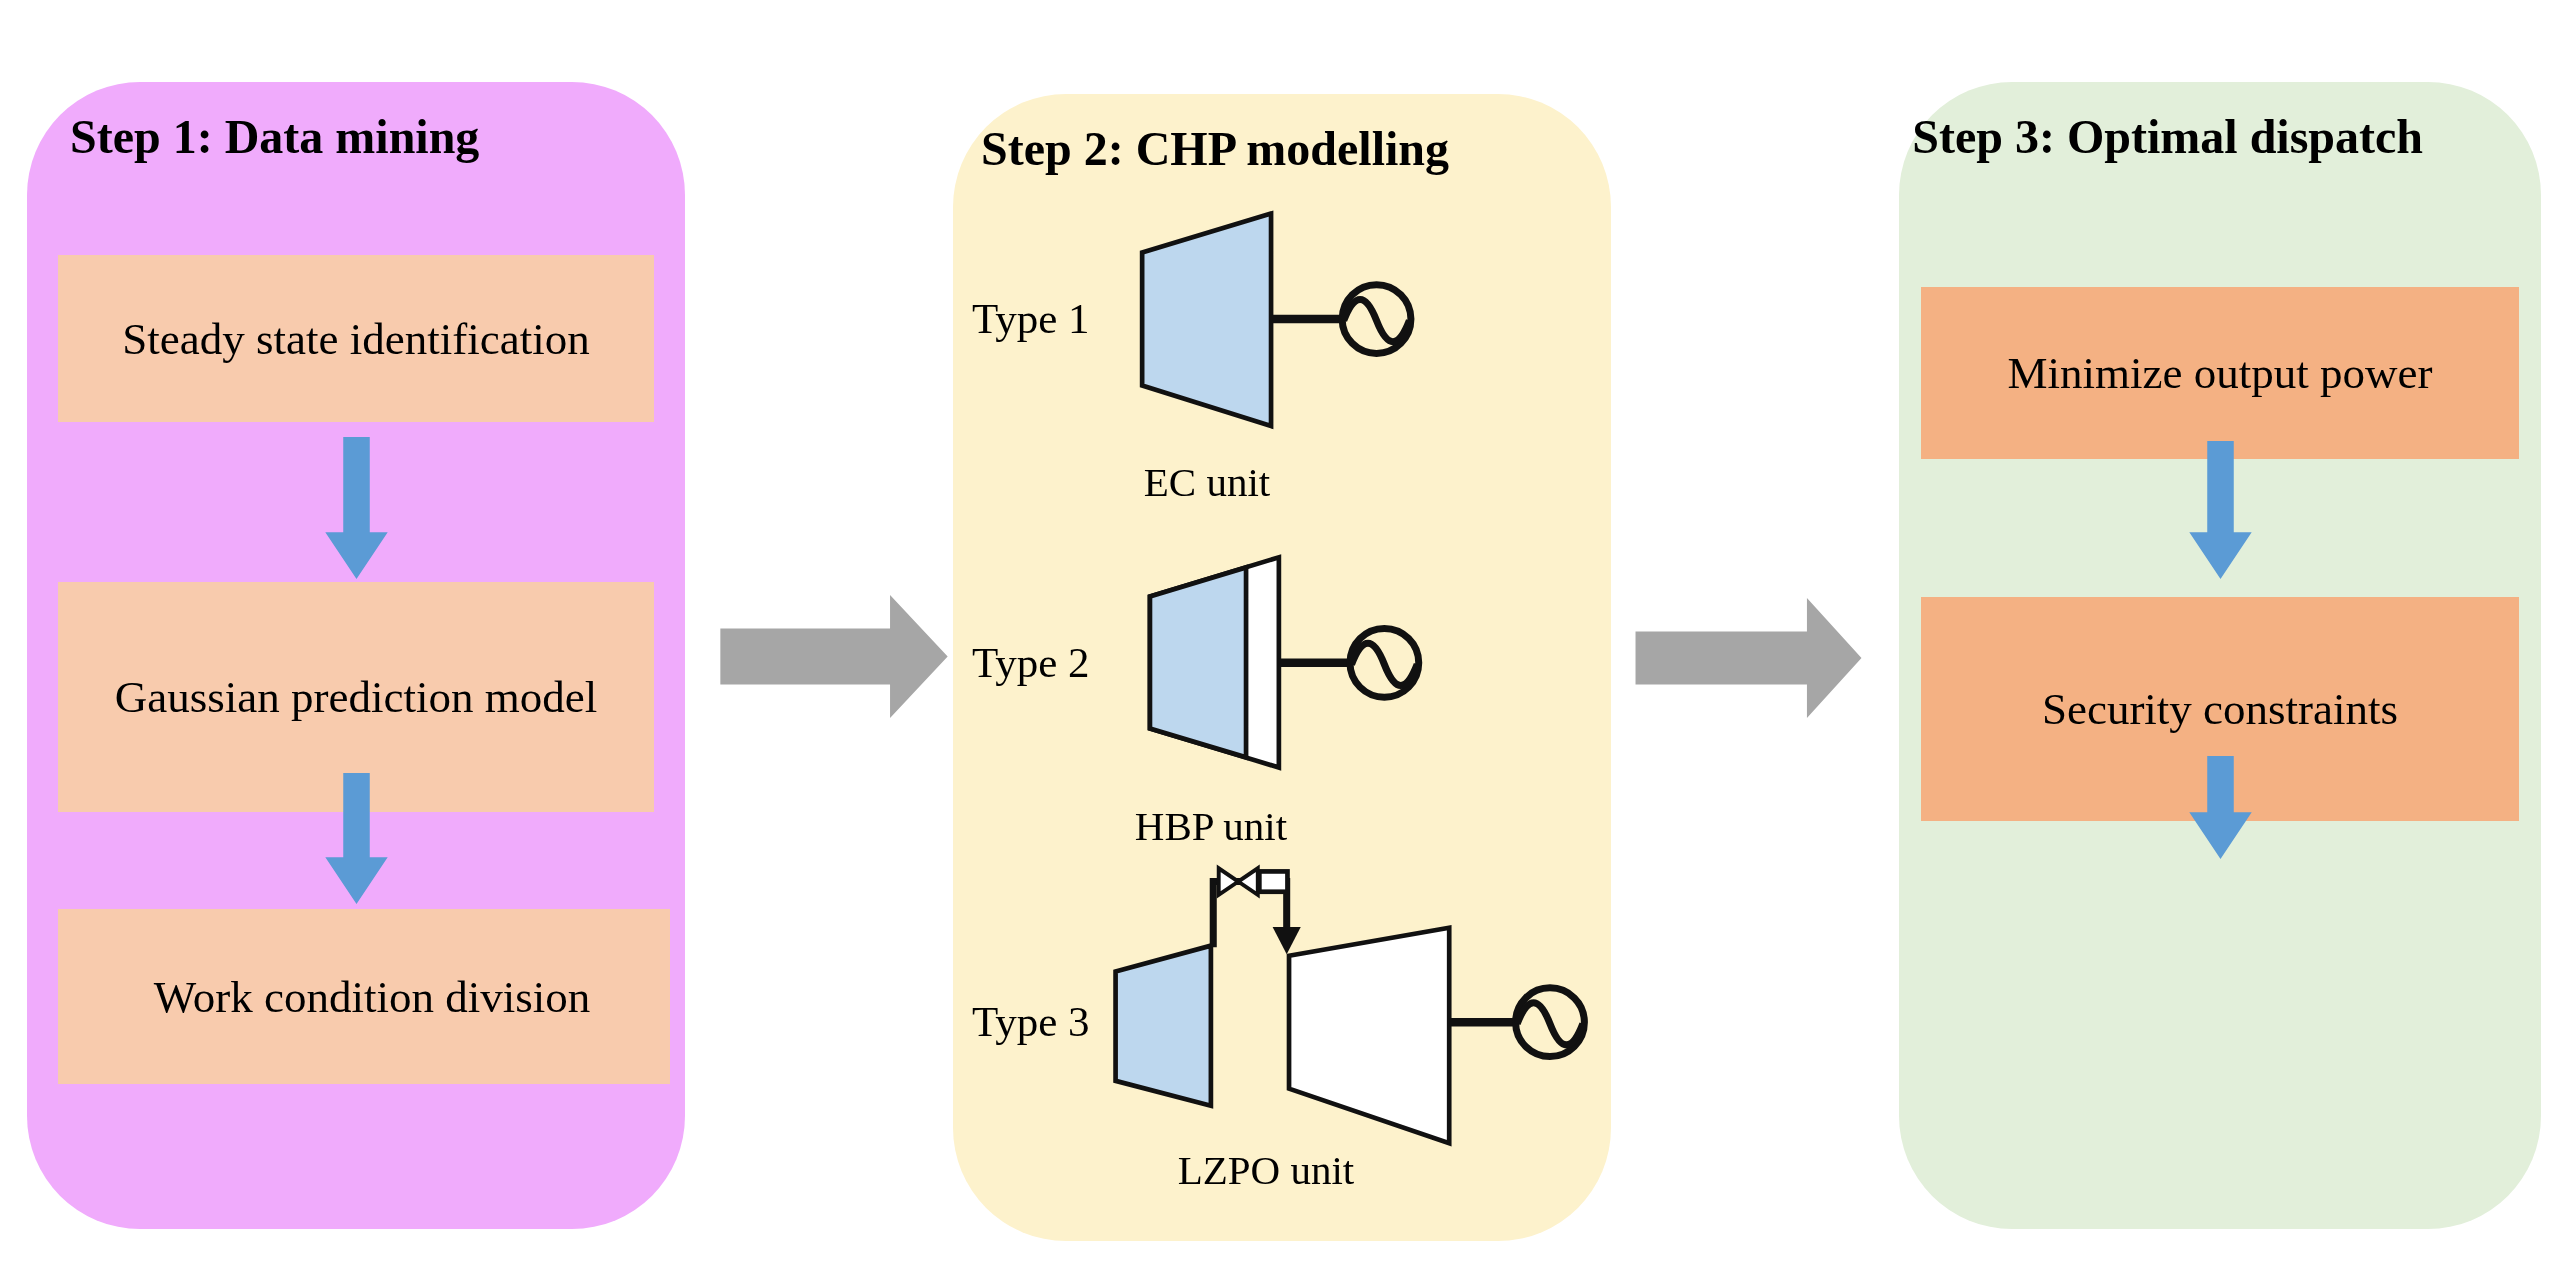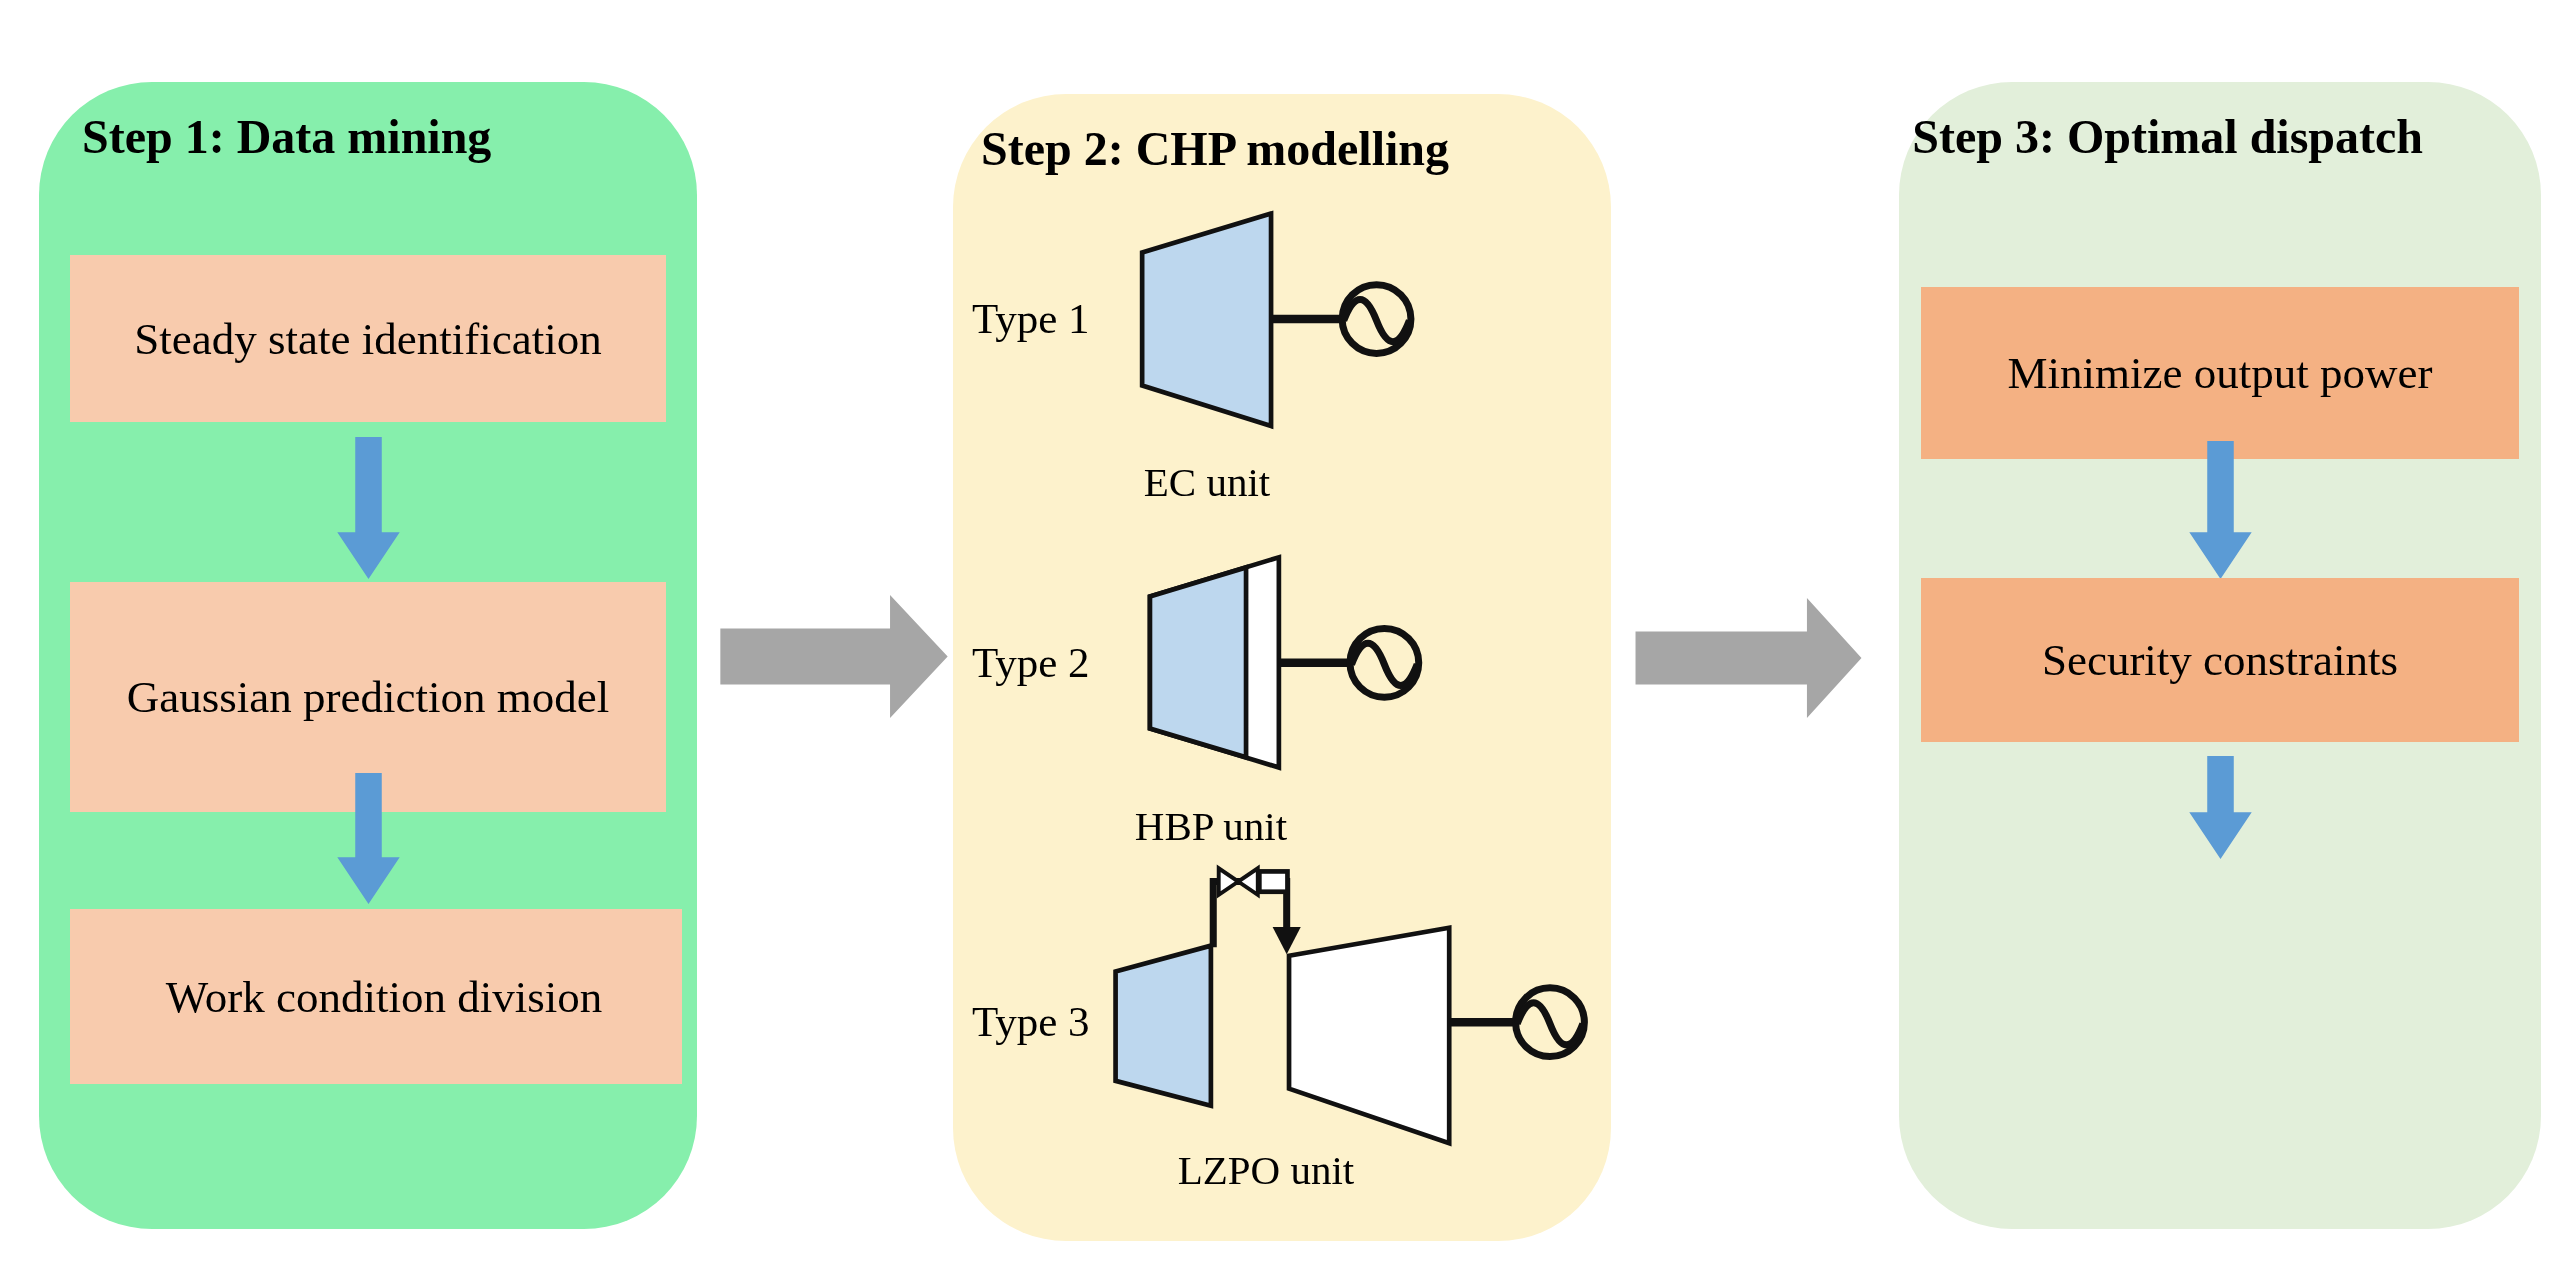--- a/index.html
+++ b/index.html
@@ -1,41 +1,41 @@
 <!DOCTYPE html>
 <html style="font-size:12.5px"><head>
 <meta charset="utf-8">
 <style>
   html,body{margin:0;padding:0;background:#ffffff;}
   .canvas{
     position:relative;width:2576px;height:1268px;background:#ffffff;overflow:hidden;
     font-family:"Liberation Serif","DejaVu Serif",serif;color:#000000;
   }
   .panel{position:absolute;top:82px;height:1147px;border-radius:113px;}
-  .panel1{left:27px;width:658px;background:#86efac;margin-left:12px;}
+  .panel1{left:27px;width:658px;background:#f0abfc;}
   .panel2{left:953px;width:658px;background:#fdf2cc;margin-top:12px;}
   .panel3{left:1899px;width:642px;background:#e2efda;}
   .title{
     position:absolute;top:23.4px;margin:0;font-size:48px;font-weight:bold;
     line-height:63px;white-space:nowrap;letter-spacing:0px;
   }
   .panel1 .title{left:43px;}
   .panel2 .title{left:28px;}
   .panel3 .title{left:13.3px;}
   .obox{
     position:absolute;display:flex;align-items:center;justify-content:center;
     font-size:45px;text-align:center;
   }
   .panel1 .obox{left:31px;width:596px;background:#f8cbad;}
   .panel3 .obox{left:22px;width:598px;background:#f4b183;}
   .p1b1{top:173px;height:167px;}
   .p1b2{top:500px;height:230px;}
   .p1b3{top:827px;height:175px;padding-left:16px;}
   .p3b1{top:180px;height:172px;margin-top:25px;}
-  .p3b2{top:496px;height:164px;}
+  .p3b2{top:515px;height:224px;}
   .p3b3{top:784px;height:223px;}
   svg{position:absolute;display:block;}
   .blue-arrow polygon{fill:#5b9bd5;}
   .gray-arrow polygon{fill:#a6a6a6;}
   .schematic{left:0;top:0;}
   .tfill{fill:#bdd7ee;stroke:#111111;stroke-width:6;}
   .twhite{fill:#ffffff;stroke:#111111;stroke-width:6;}
   .shaft{stroke:#111111;stroke-width:11;}
   .gen{fill:none;stroke:#111111;stroke-width:9;}
   .sine{fill:none;stroke:#111111;stroke-width:9;}

